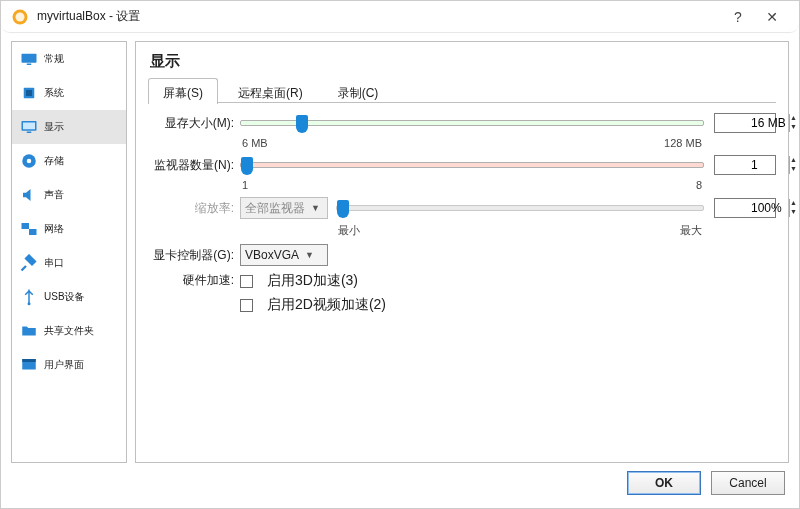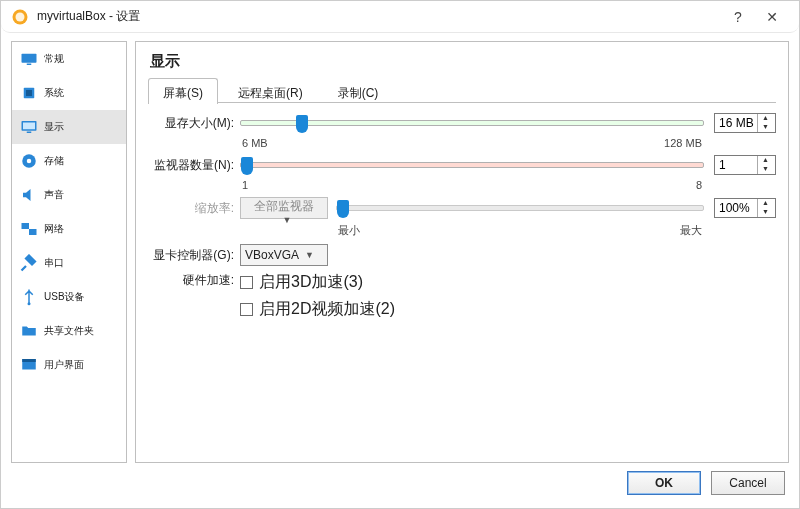--- a/index.html
+++ b/index.html
@@ -114,20 +114,21 @@
     background: #1a87d8;
     border-radius: 2px 2px 6px 6px;
   }
   .ticks { display:flex; justify-content:space-between; font-size:11px; color:#444; padding: 2px 2px 0 2px;}
   .spin {
     width: 62px; height: 20px;
     border: 1px solid #7a7a7a;
     margin-left: 10px;
     display: flex; align-items: center;
     background:#fff;
+    padding-left:32px;
   }
   .spin input {
     border: none; width: 42px; font-size: 12px;
     padding-left: 4px; outline: none; background:transparent;
   }
   .spin .arrows {
     width: 16px; height: 100%;
     border-left: 1px solid #aaa;
     display:flex; flex-direction: column;
   }
@@ -135,23 +136,23 @@
     flex:1; font-size:7px; line-height:8px;
     text-align:center; color:#333;
   }
   .select {
     height: 22px; border: 1px solid #8a8a8a;
     padding: 0 4px;
     display:flex; align-items:center;
     font-size: 12px;
     background:#f4f4f4;
   }
-  .select.disabled { color:#888; border-color:#c0c0c0; background:#f0f0f0;flex-direction:column;}
+  .select.disabled { color:#888; border-color:#c0c0c0; background:#f0f0f0;}
   .select .chev { margin-left:6px; font-size:9px; color:#555;}
-  .chkline { display:flex; align-items:center; gap:6px; font-size:16px; margin-bottom:6px;}
+  .chkline { display:flex; align-items:center; gap:14px; font-size:14px; margin-bottom:6px;}
   .chkline .cb {
     width:13px; height:13px; border:1px solid #6a6a6a; background:#fff;
   }
   
   .footer {
     display:flex; justify-content:flex-end;
     padding: 8px 14px 0 0;
     gap: 10px;
   }
   .footer .btn {

